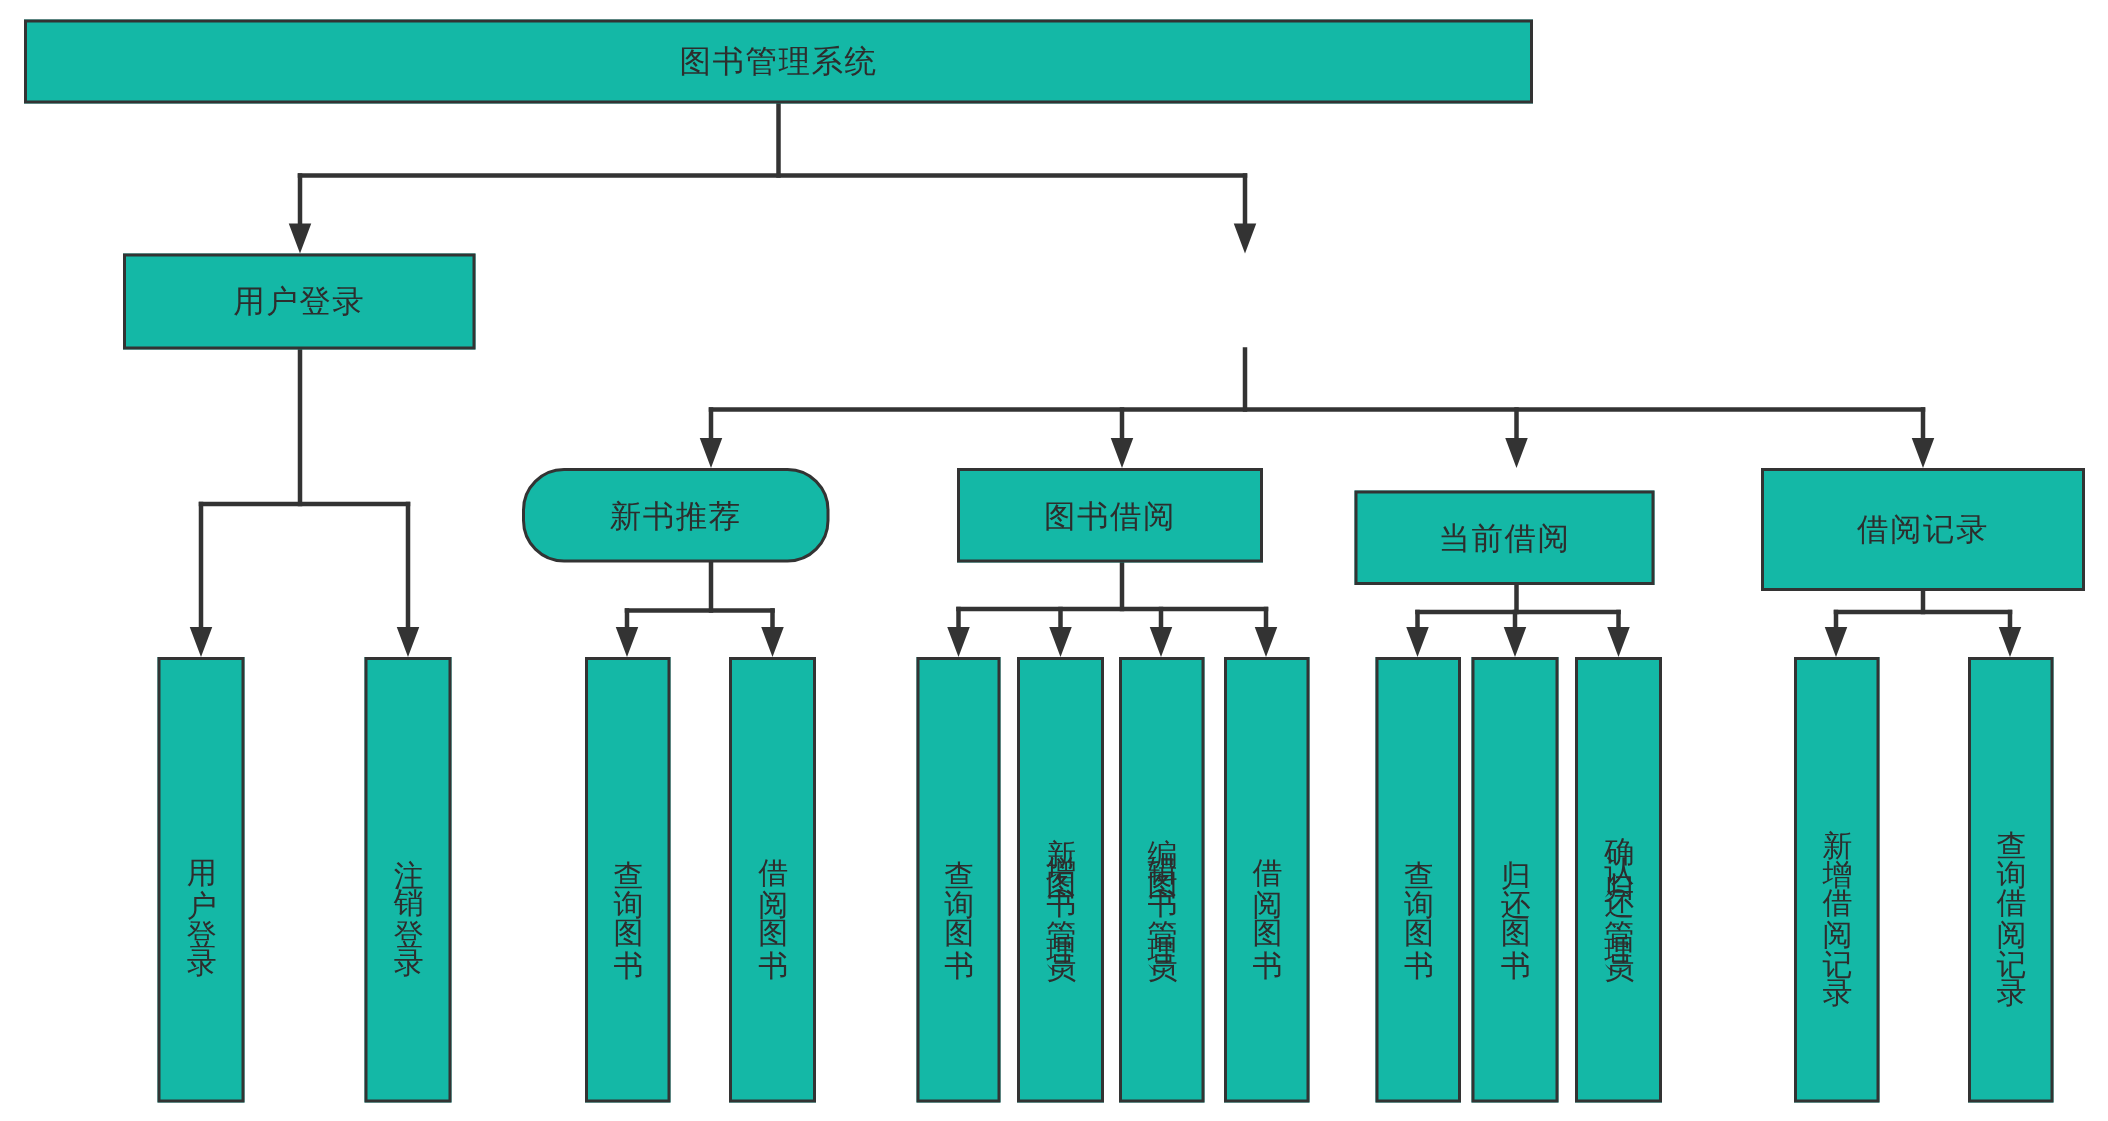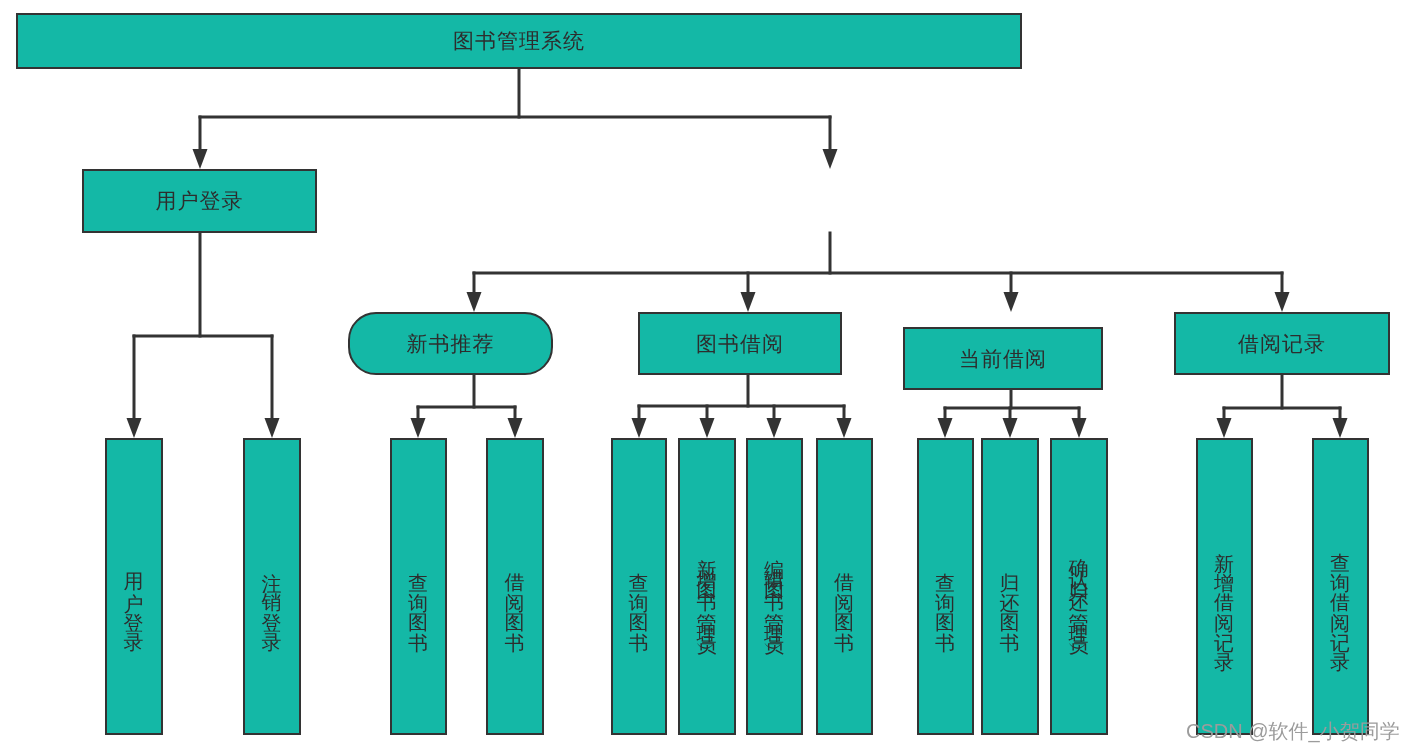--- a/index.html
+++ b/index.html
@@ -135,21 +135,21 @@
       </div>
       <div class="node h" style="left: 348px; top: 312px; width: 205px; height: 63px; border-radius: 28px;">
         <span class="label">新书推荐</span>
       </div>
       <div class="node h" style="left: 638px; top: 312px; width: 204px; height: 63px;">
         <span class="label">图书借阅</span>
       </div>
       <div class="node h" style="left: 903px; top: 312px; width: 200px; height: 63px; margin-top: 15px;">
         <span class="label">当前借阅</span>
       </div>
-      <div class="node h" style="left: 1174px; top: 312px; width: 216px; height: 63px;">
+      <div class="node h" style="left: 1174px; top: 312px; width: 216px; height: 82px;">
         <span class="label">借阅记录</span>
       </div>
       <div class="node v" style="left: 105px; top: 438px; width: 58px; height: 297px;">
         <span class="label">用户登录</span>
       </div>
       <div class="node v" style="left: 243px; top: 438px; width: 58px; height: 297px;">
         <span class="label">注销登录</span>
       </div>
       <div class="node v" style="left: 390px; top: 438px; width: 57px; height: 297px;">
         <span class="label">查询图书</span>
@@ -178,14 +178,13 @@
       <div class="node v tight" style="left: 1050px; top: 438px; width: 58px; height: 297px;">
         <span class="label">确认归还（管理员）</span>
       </div>
       <div class="node v" style="left: 1196px; top: 438px; width: 57px; height: 297px;">
         <span class="label">新增借阅记录</span>
       </div>
       <div class="node v" style="left: 1312px; top: 438px; width: 57px; height: 297px;">
         <span class="label">查询借阅记录</span>
       </div>
     </div>
-  <div class="watermark">CSDN @软件_小贺同学</div>
 </div>
 
 </body></html>

